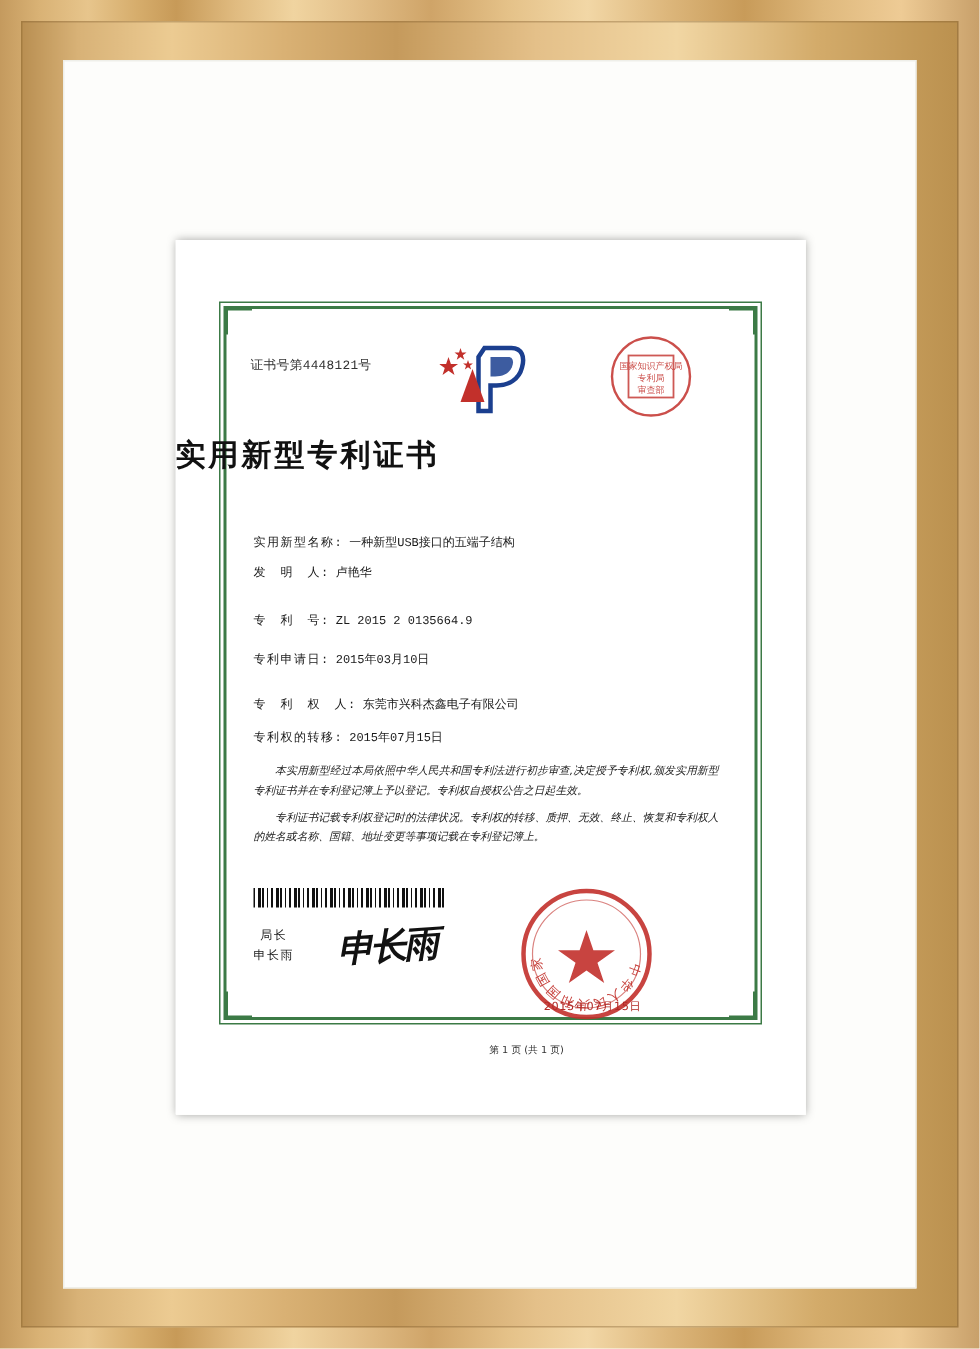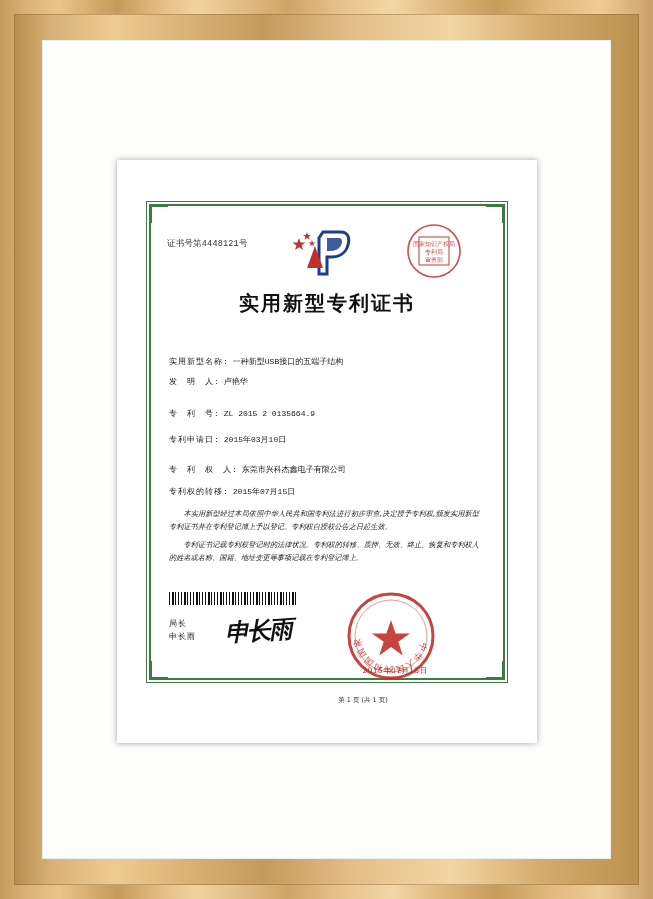--- a/index.html
+++ b/index.html
@@ -94,21 +94,21 @@
     position: absolute;
     left: 176px; top: 68px;
     width: 64px; height: 50px;
   }
 
   
   #main-title {
     position: absolute;
     left: 0; top: 130px;
     width: 420px;
-    text-align: center;
+    text-align: left;
     font-family: Liberation Sans, sans-serif;
     font-size: 20px;
     font-weight: bold;
     color: #111;
     letter-spacing: 2px;
   }
 
   
   .field-row {
     position: absolute;
@@ -154,20 +154,21 @@
   }
 
   
   #sig-labels {
     position: absolute;
     left: 52px; top: 458px;
     font-size: 8px;
     line-height: 1.6;
     color: #1a1a1a;
     letter-spacing: 1px;
+    text-align: center;
   }
   #sig-script {
     position: absolute;
     left: 108px; top: 455px;
     font-family: "DejaVu Serif", serif;
     font-size: 24px;
     font-style: italic;
     font-weight: bold;
     color: #111;
     letter-spacing: -2px;
@@ -199,21 +200,20 @@
   }
 
   
   #page-footer {
     position: absolute;
     left: 0; top: 536px;
     width: 468px;
     text-align: center;
     font-size: 6.5px;
     color: #333;
-    padding-left: 12px;
   }
 </style>
 </head>
 <body>
 
 <div id="frame-outer">
   <div id="frame-bevel"></div>
 
   <div id="mat"></div>
   <div id="mat-inner-shadow"></div>

